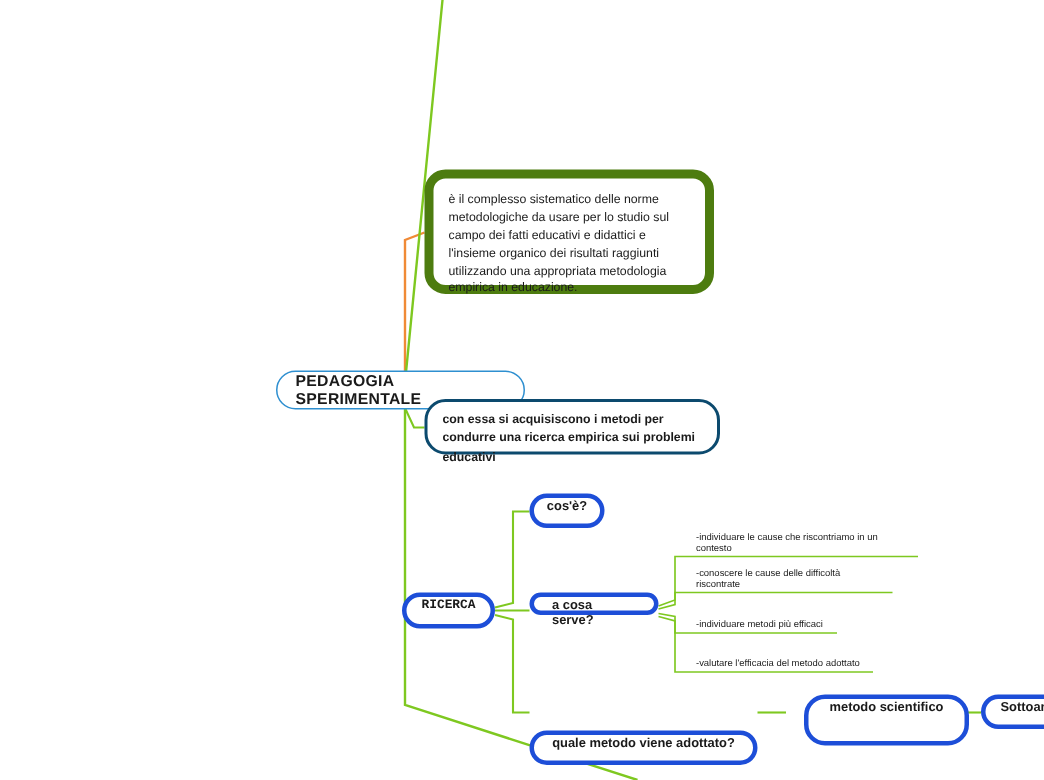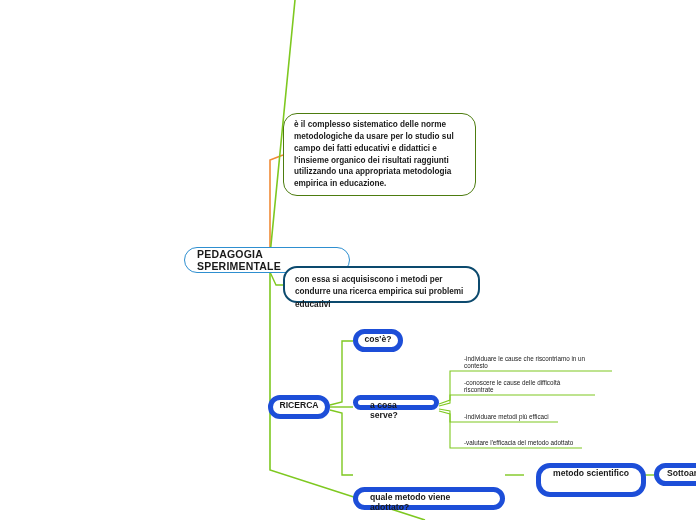--- a/index.html
+++ b/index.html
@@ -32,38 +32,38 @@
   .node-root {
     border: 1px solid #2e8fd0;
     color: #1a1a1a;
     font-size: 10.5px;
     font-weight: bold;
     letter-spacing: 0.2px;
     padding: 0 12px;
     justify-content: center;
   }
   .node-orange {
-    border: 1px solid #4d7c0f;
+    border: 6px solid #4d7c0f;
     color: #1a1a1a;
     font-size: 8.2px;
-    font-weight: bold;
+    font-weight: normal;
     line-height: 1.45;
     padding: 8px 10px;
-    align-items: center;
+    align-items: flex-start;
   }
   .node-green {
     border: 2px solid #0c4a6e;
     color: #1a1a1a;
     font-size: 8.2px;
     font-weight: bold;
     line-height: 1.5;
     padding: 6px 10px;
   }
   .node-green-mid {
-    border: 5px solid #1d4ed8;
+    border: 3px solid #1d4ed8;
     color: #1a1a1a;
     font-size: 8.6px;
     font-weight: bold;
     padding: 0 12px;
     justify-content: center;
   }
   .node-leaf {
     border: none;
     color: #1a1a1a;
     font-size: 6.3px;
@@ -110,21 +110,21 @@
 </div>
 
 <div class="node node-orange" style="left:283px; top:113px; width:193px; height:83px;">
   <span>è il complesso sistematico delle norme metodologiche da usare per lo studio sul campo dei fatti educativi e didattici e l'insieme organico dei risultati raggiunti utilizzando una appropriata metodologia empirica in educazione.</span>
 </div>
 
 <div class="node node-green" style="left:283px; top:266px; width:197px; height:37px;">
   <span>con essa si acquisiscono i metodi per condurre una ricerca empirica sui problemi educativi</span>
 </div>
 
-<div class="node node-green-mid" style="left:268px; top:395px; width:62px; height:24px;">
+<div class="node node-green-mid" style="left:268px; top:395px; width:62px; height:24px;font-family:Liberation Mono, monospace;">
   <span>RICERCA</span>
 </div>
 
 <div class="node node-green-mid" style="left:353px; top:329px; width:50px; height:23px;">
   <span>cos'è?</span>
 </div>
 
 <div class="node node-green-mid" style="left:353px; top:395px; width:86px; height:15px;">
   <span>a cosa serve?</span>
 </div>

